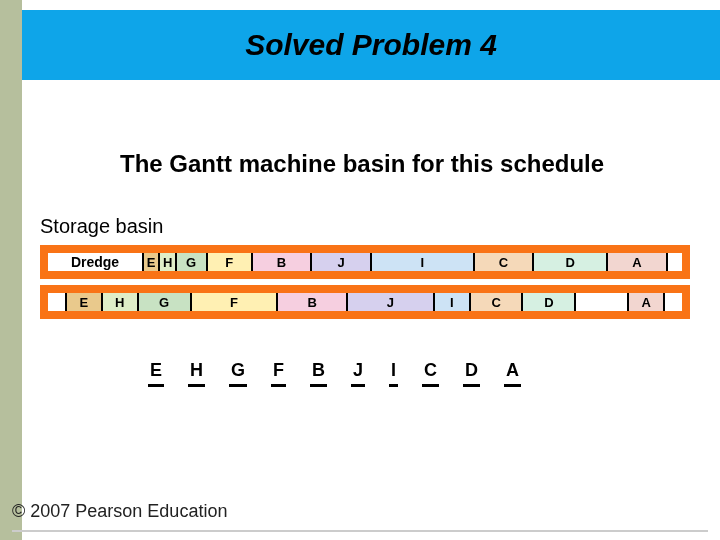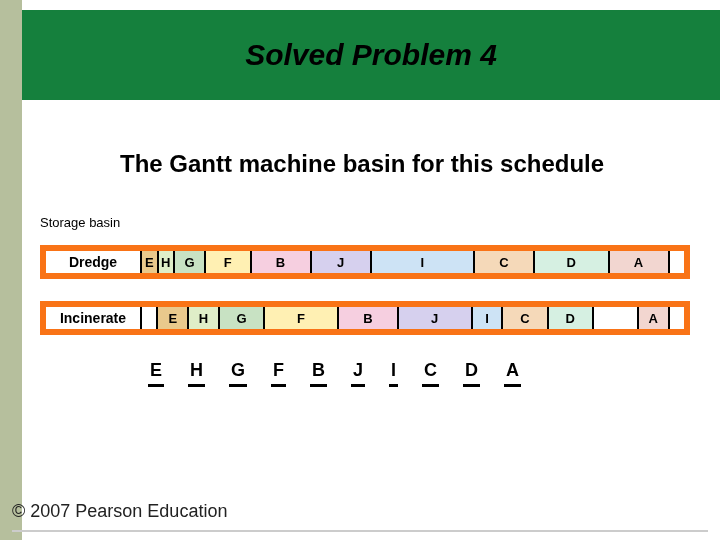--- a/index.html
+++ b/index.html
@@ -1,23 +1,23 @@
 <!DOCTYPE html>
 <html><head>
 <meta charset="utf-8">
 <style>
   html,body{margin:0;padding:0}
   body{width:720px;height:540px;background:#fff;font-family:Arial,Helvetica,sans-serif;overflow:hidden;position:relative}
   .stripe{position:absolute;left:0;top:0;width:22px;height:540px;background:#b6bf9d}
-  .titlebar{position:absolute;left:22px;top:10px;width:698px;height:90px;background:#15803d;display:flex;align-items:center;justify-content:center}
+  .titlebar{position:absolute;left:22px;top:10px;width:698px;height:70px;background:#0ea5e9;display:flex;align-items:center;justify-content:center}
   .titlebar h1{margin:0;font-style:italic;font-weight:bold;font-size:30px;color:#000}
   .subtitle{position:absolute;left:120px;top:150px;font-size:24px;font-weight:bold;color:#000}
-  .axis-label{position:absolute;left:40px;top:215px;font-size:13px;color:#000}
+  .axis-label{position:absolute;left:40px;top:215px;font-size:20px;color:#000}
   .chartwrap{position:absolute;left:40px;top:245px;width:650px}
-  .row{display:flex;align-items:stretch;border:6px solid #f97316;margin-bottom:22px;height:34px;box-sizing:border-box}
+  .row{display:flex;align-items:stretch;border:8px solid #f97316;margin-bottom:6px;height:34px;box-sizing:border-box}
   .rowlabel{width:94px;flex:0 0 94px;display:flex;align-items:center;justify-content:center;font-size:14px;font-weight:bold;background:#fff;border-right:2px solid #000}
   .bars{display:flex;flex:1 1 auto}
   .bar{display:flex;align-items:center;justify-content:center;font-size:13px;font-weight:bold;color:#000;border-right:2px solid #000;box-sizing:border-box}
   .bar:last-child{border-right:none}
   .legend{position:absolute;left:150px;top:360px;display:flex;gap:28px;font-size:18px;font-weight:bold}
   .legend span{position:relative;padding-bottom:6px}
   .legend span::after{content:"";position:absolute;left:-2px;right:-2px;bottom:0;height:3px;background:#000}
   .copy{position:absolute;left:12px;bottom:18px;font-size:18px;color:#222}
   .rule{position:absolute;left:12px;right:12px;bottom:8px;height:2px;background:#ccc}
 </style>
@@ -44,21 +44,20 @@
         <div class="bar" style="flex: 4 0 0px; background: rgb(246, 207, 224);">B</div>
         <div class="bar" style="flex: 4 0 0px; background: rgb(214, 208, 238);">J</div>
         <div class="bar" style="flex: 7 0 0px; background: rgb(205, 227, 245);">I</div>
         <div class="bar" style="flex: 4 0 0px; background: rgb(245, 217, 185);">C</div>
         <div class="bar" style="flex: 5 0 0px; background: rgb(214, 240, 226);">D</div>
         <div class="bar" style="flex: 4 0 0px; background: rgb(242, 214, 208);">A</div>
         <div class="bar" style="flex: 1 0 0px; background: rgb(255, 255, 255);"></div>
       </div>
     </div>
     <div class="row">
-      <div class="rowlabel">Incinerate</div>
       <div class="bars">
         <div class="bar" style="flex: 1 0 0px; background: rgb(255, 255, 255); border-right: 2px solid rgb(0, 0, 0);"></div>
         <div class="bar" style="flex: 2 0 0px; background: rgb(233, 201, 140);">E</div>
         <div class="bar" style="flex: 2 0 0px; background: rgb(223, 238, 200);">H</div>
         <div class="bar" style="flex: 3 0 0px; background: rgb(200, 226, 195);">G</div>
         <div class="bar" style="flex: 5 0 0px; background: rgb(255, 240, 179);">F</div>
         <div class="bar" style="flex: 4 0 0px; background: rgb(246, 207, 224);">B</div>
         <div class="bar" style="flex: 5 0 0px; background: rgb(214, 208, 238);">J</div>
         <div class="bar" style="flex: 2 0 0px; background: rgb(205, 227, 245);">I</div>
         <div class="bar" style="flex: 3 0 0px; background: rgb(245, 217, 185);">C</div>

